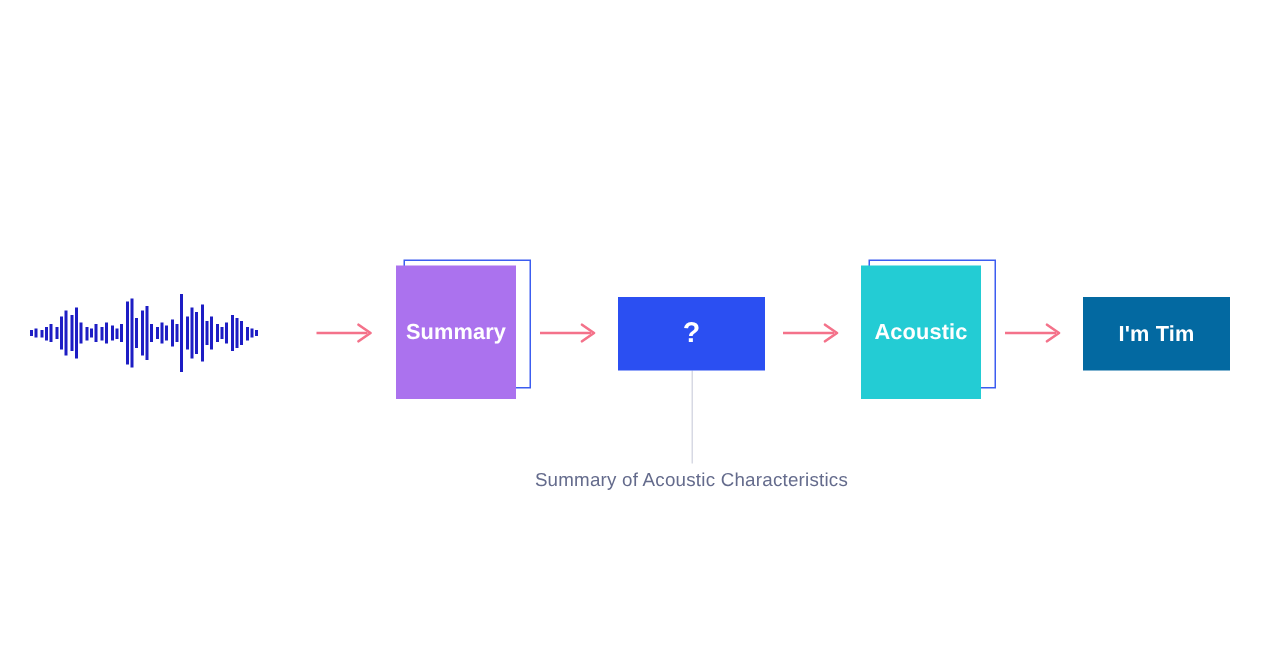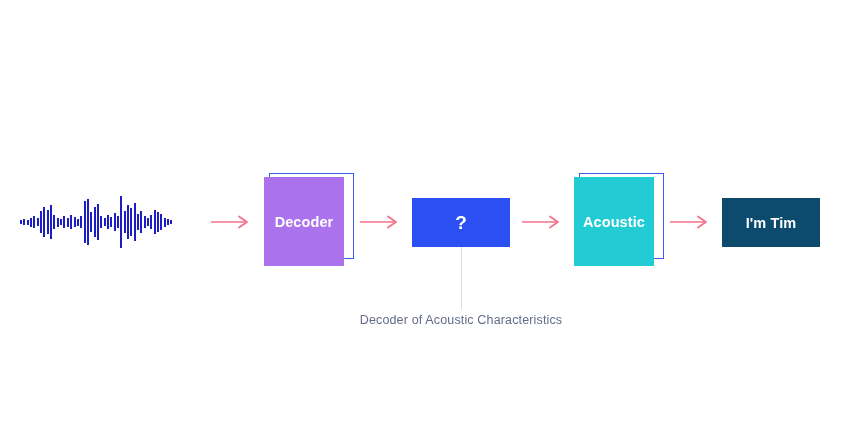--- a/index.html
+++ b/index.html
@@ -108,21 +108,21 @@
     top: 173px;
     width: 85px;
     height: 86px;
   }
 
   .block-output {
     left: 722px;
     top: 198px;
     width: 98px;
     height: 49px;
-    background: #0c4a6e;
+    background: #0369a1;
   }
 
   
   .connector {
     position: absolute;
     left: 461px;
     top: 247px;
     width: 1px;
     height: 62px;
     background: #d7d9e4;
@@ -197,21 +197,21 @@
 
   <div class="arrow" style="left:211px;width:42px;">
     <svg width="42" height="14" viewBox="0 0 42 14">
       <line x1="0" y1="7" x2="34" y2="7" stroke="#f4728a" stroke-width="1.6"></line>
       <polyline points="28,1.5 36,7 28,12.5" fill="none" stroke="#f4728a" stroke-width="1.8" stroke-linecap="round" stroke-linejoin="round"></polyline>
     </svg>
   </div>
 
   <div class="outline-box outline-encoder"></div>
   <div class="block block-encoder">
-    <span>Decoder</span>
+    <span>Summary</span>
   </div>
 
   <div class="arrow" style="left:360px;width:42px;">
     <svg width="42" height="14" viewBox="0 0 42 14">
       <line x1="0" y1="7" x2="34" y2="7" stroke="#f4728a" stroke-width="1.6"></line>
       <polyline points="28,1.5 36,7 28,12.5" fill="none" stroke="#f4728a" stroke-width="1.8" stroke-linecap="round" stroke-linejoin="round"></polyline>
     </svg>
   </div>
 
   <div class="connector"></div>
@@ -236,15 +236,15 @@
     <svg width="42" height="14" viewBox="0 0 42 14">
       <line x1="0" y1="7" x2="34" y2="7" stroke="#f4728a" stroke-width="1.6"></line>
       <polyline points="28,1.5 36,7 28,12.5" fill="none" stroke="#f4728a" stroke-width="1.8" stroke-linecap="round" stroke-linejoin="round"></polyline>
     </svg>
   </div>
 
   <div class="block block-output">
     <span>I'm Tim</span>
   </div>
 
-  <div class="caption">Decoder of Acoustic Characteristics</div>
+  <div class="caption">Summary of Acoustic Characteristics</div>
 
 </div>
 
 </body></html>

